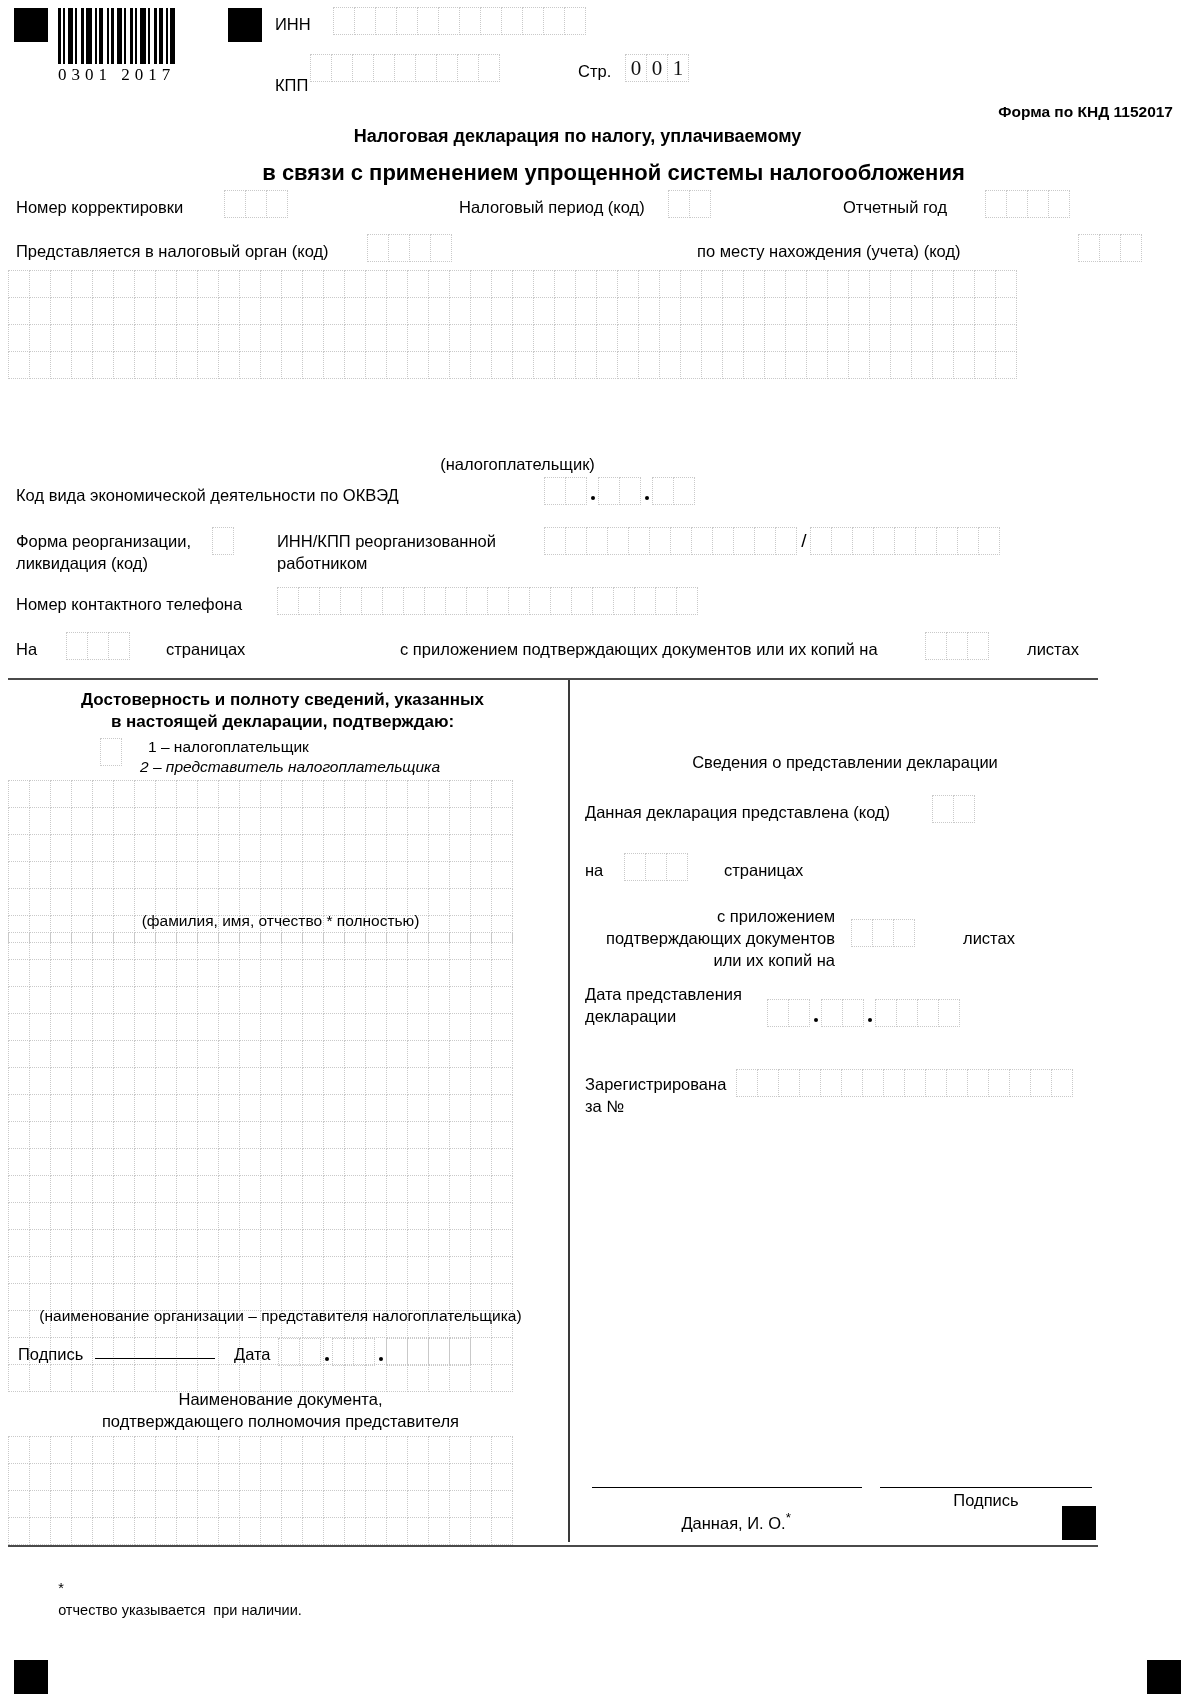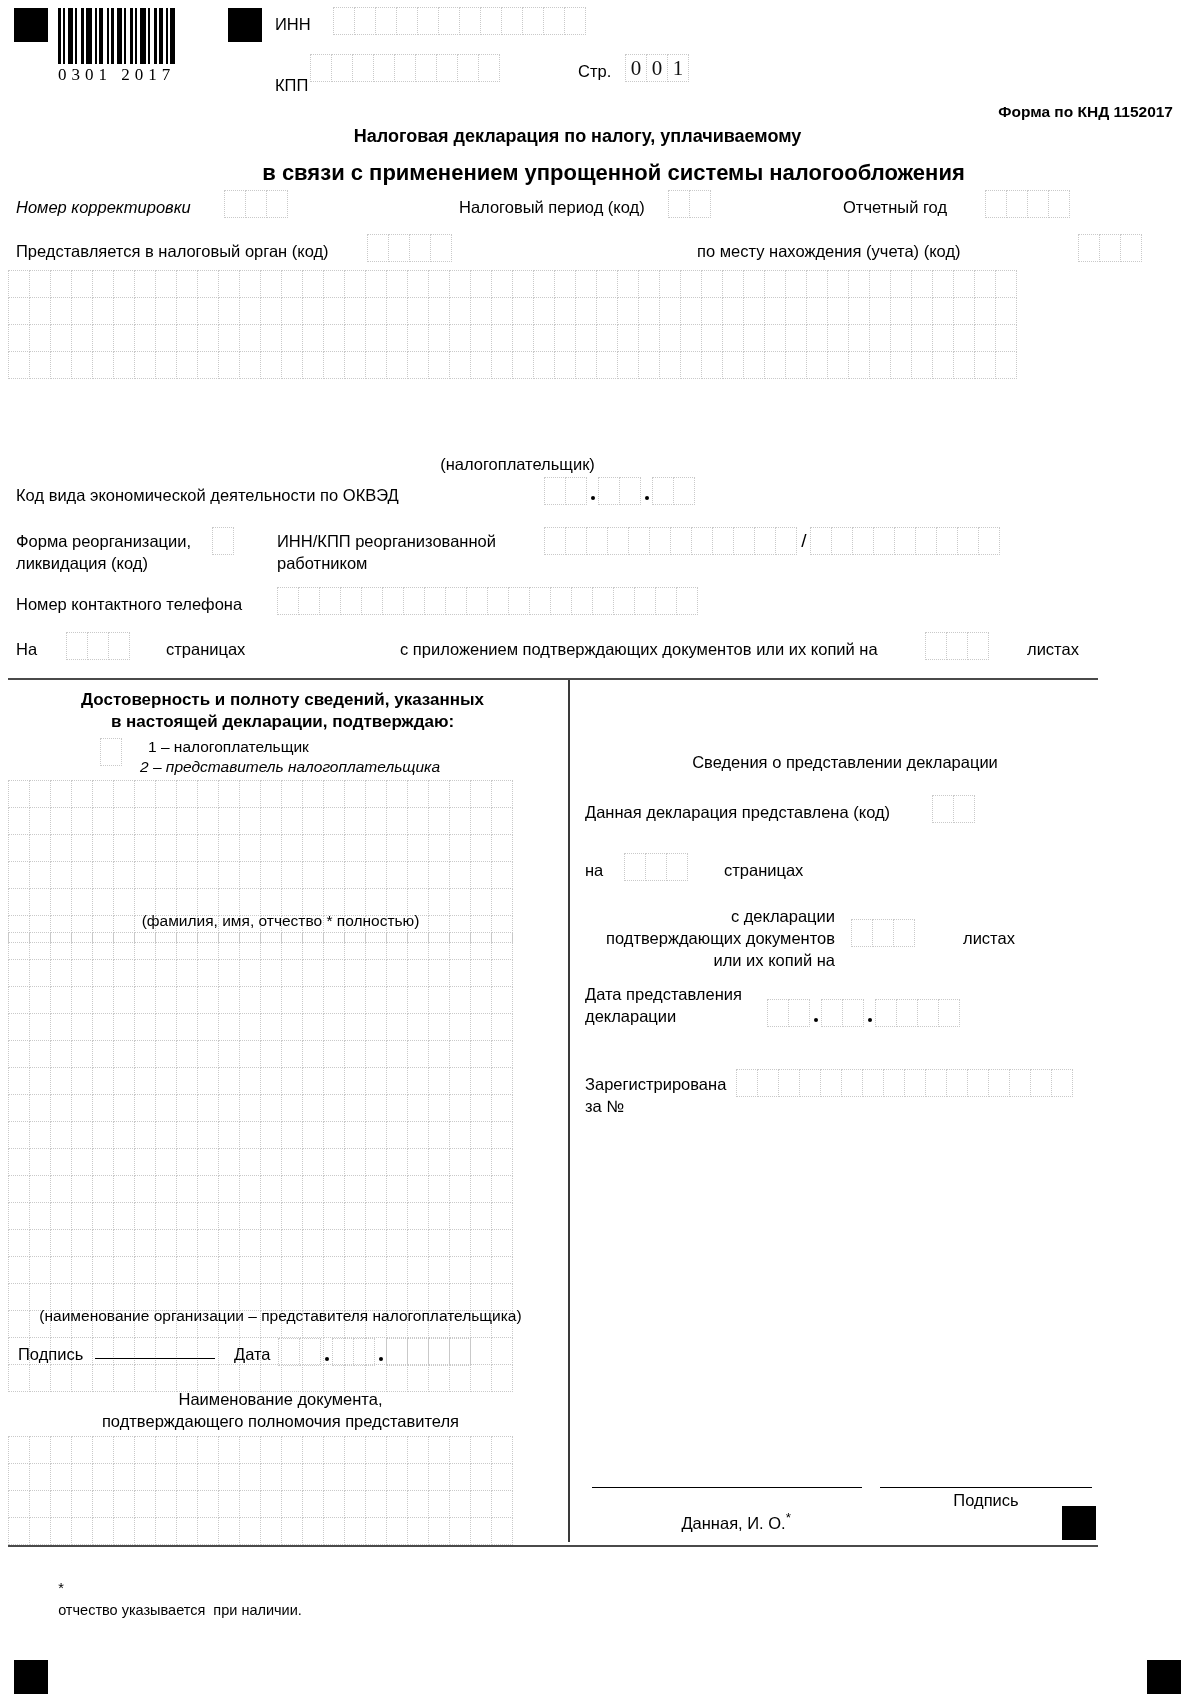--- a/index.html
+++ b/index.html
@@ -205,21 +205,21 @@
           <span class="d">1</span>
         </div>
     </div>
   </div>
 
   <div class="abs lbl bold" style="right:22px; top:103px; font-size:15.5px;">Форма по КНД 1152017</div>
 
   <div class="abs lbl bold center" style="left:0; top:126px; width:1155px; font-size:18px;">Налоговая декларация по налогу, уплачиваемому</div>
   <div class="abs lbl bold center" style="left:0; top:160px; width:1155px; font-size:22px;margin-left:36px;">в связи с применением упрощенной системы налогообложения</div>
 
-  <div class="abs lbl" style="left:16px; top:198px;font-style:italic;">Номер корректировки</div>
+  <div class="abs lbl" style="left:16px; top:198px;">Номер корректировки</div>
   <div class="abs" style="left:224px; top:190px;">
     <div class="cells">
       <div class="c"></div>
       <div class="c"></div>
       <div class="c"></div>
     </div>
   </div>
 
   <div class="abs lbl" style="left:452px; top:198px;margin-left:7px;">Налоговый период (код)</div>
   <div class="abs" style="left:668px; top:190px;">
@@ -1335,21 +1335,21 @@
   <div class="abs lbl" style="left:585px; top:861px;">на</div>
   <div class="abs" style="left:624px; top:853px;">
     <div class="cells">
       <div class="c"></div>
       <div class="c"></div>
       <div class="c"></div>
     </div>
   </div>
   <div class="abs lbl" style="left:724px; top:861px;">страницах</div>
 
-  <div class="abs lbl" style="left:585px; top:907px; width:250px; text-align:right;">с декларации</div>
+  <div class="abs lbl" style="left:585px; top:907px; width:250px; text-align:right;">с приложением</div>
   <div class="abs lbl" style="left:575px; top:929px; width:260px; text-align:right;">подтверждающих документов</div>
   <div class="abs lbl" style="left:585px; top:951px; width:250px; text-align:right;">или их копий на</div>
 
   <div class="abs" style="left:851px; top:919px;">
     <div class="cells">
       <div class="c"></div>
       <div class="c"></div>
       <div class="c"></div>
     </div>
   </div>

